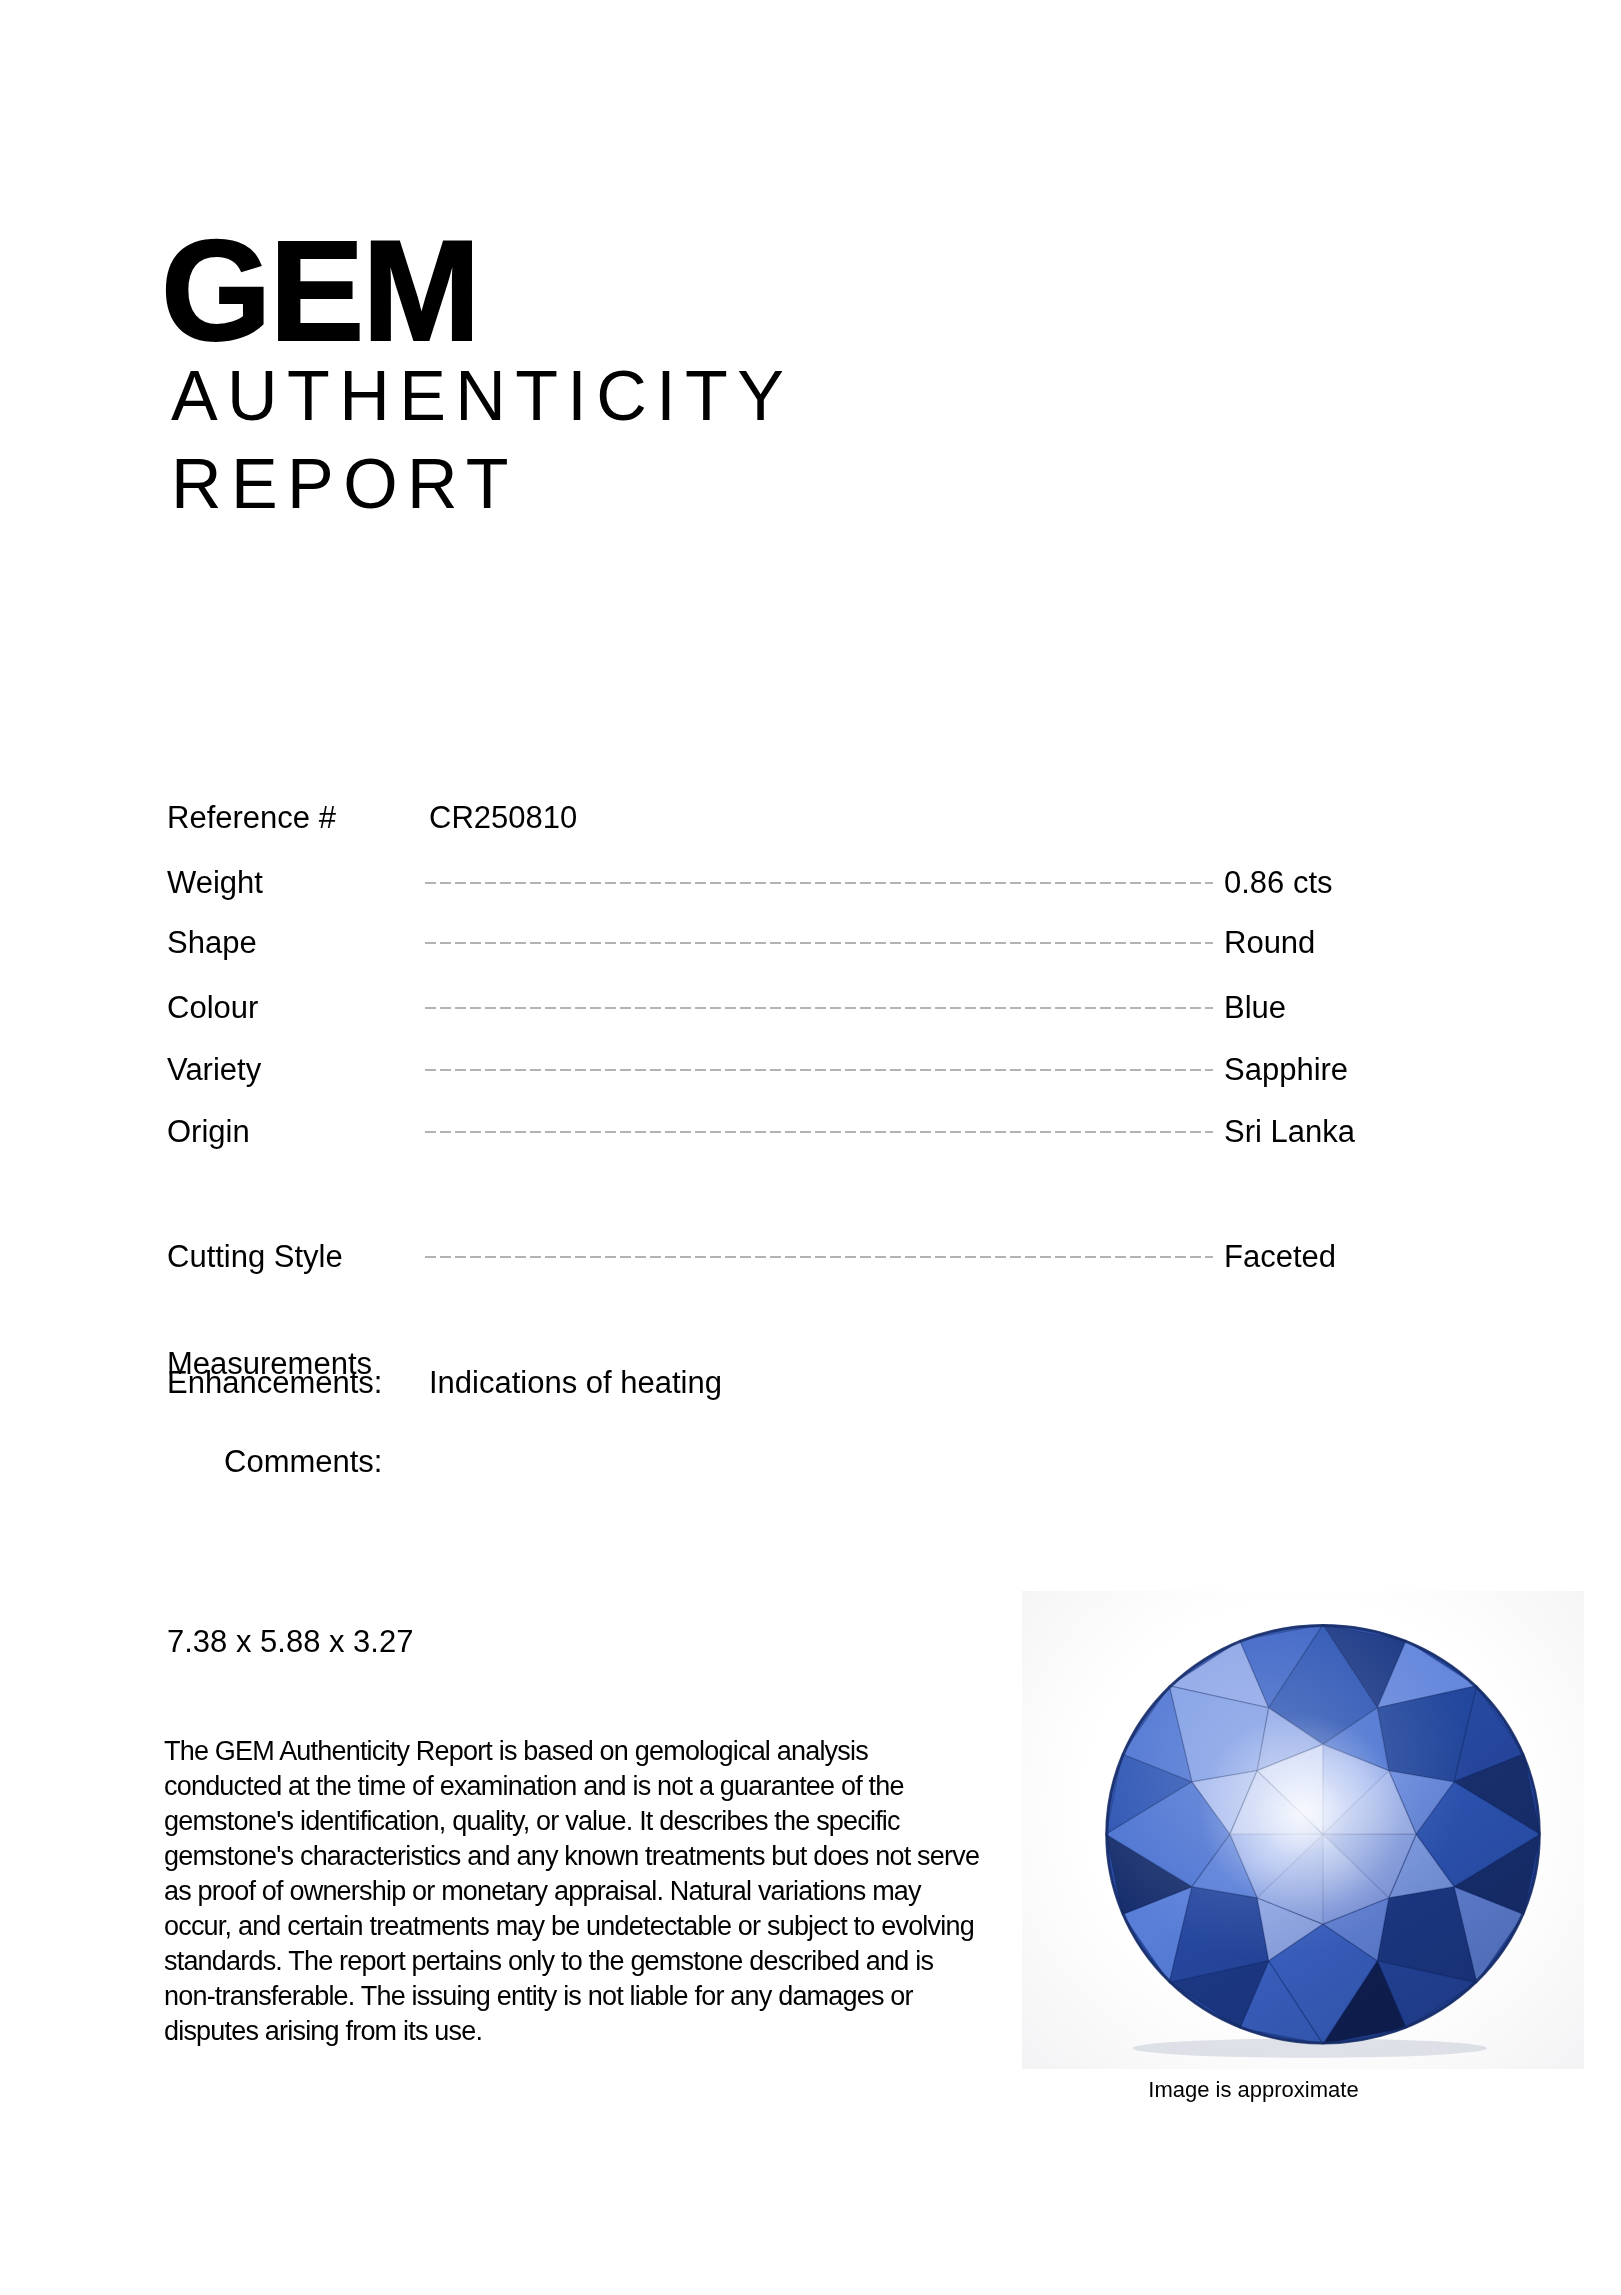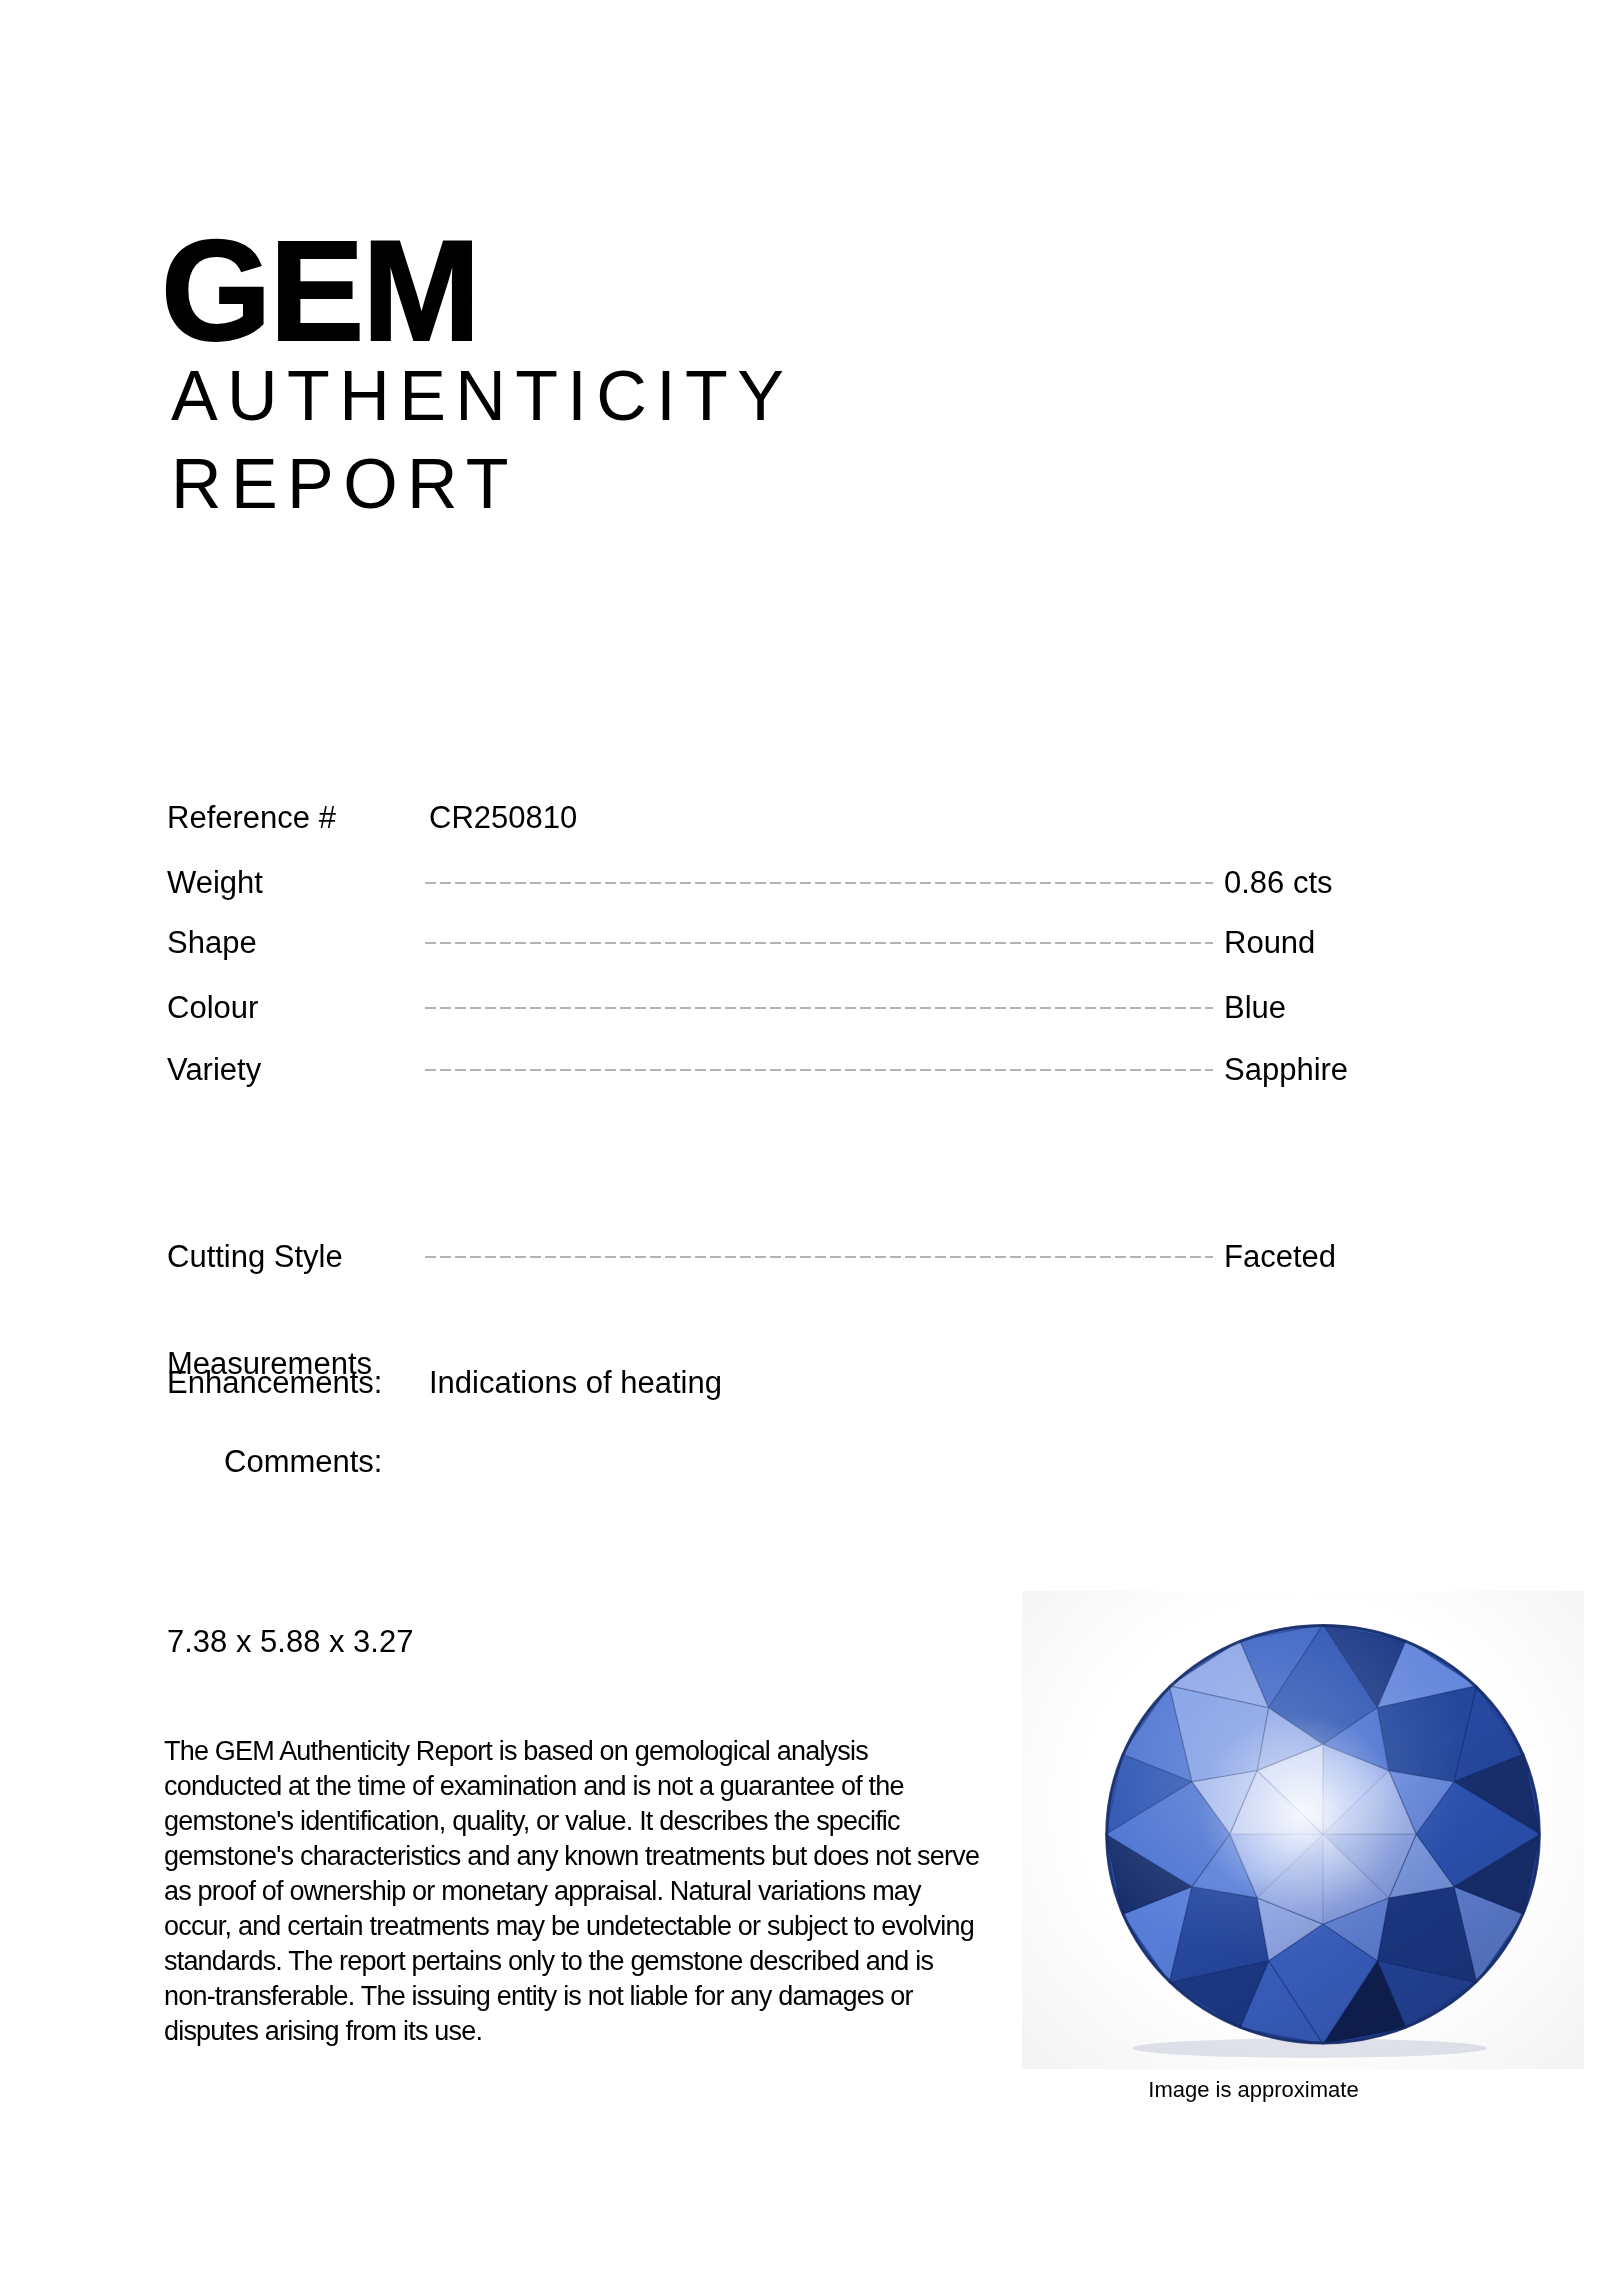--- a/index.html
+++ b/index.html
@@ -161,20 +161,25 @@
       <span class="leader"></span>
       <span class="fvalue">Blue</span>
     </div>
 
     <div class="row r4">
       <span class="flabel">Variety</span>
       <span class="leader"></span>
       <span class="fvalue">Sapphire</span>
     </div>
 
+    <div class="row r5">
+      <span class="flabel">Origin</span>
+      <span class="leader"></span>
+      <span class="fvalue">Sri Lanka</span>
+    </div>
 
 
     <div class="row r7">
       <span class="flabel">Cutting Style</span>
       <span class="leader"></span>
       <span class="fvalue">Faceted</span>
     </div>
 
     <div class="row r8">
       <span class="flabel">Measurements</span>

